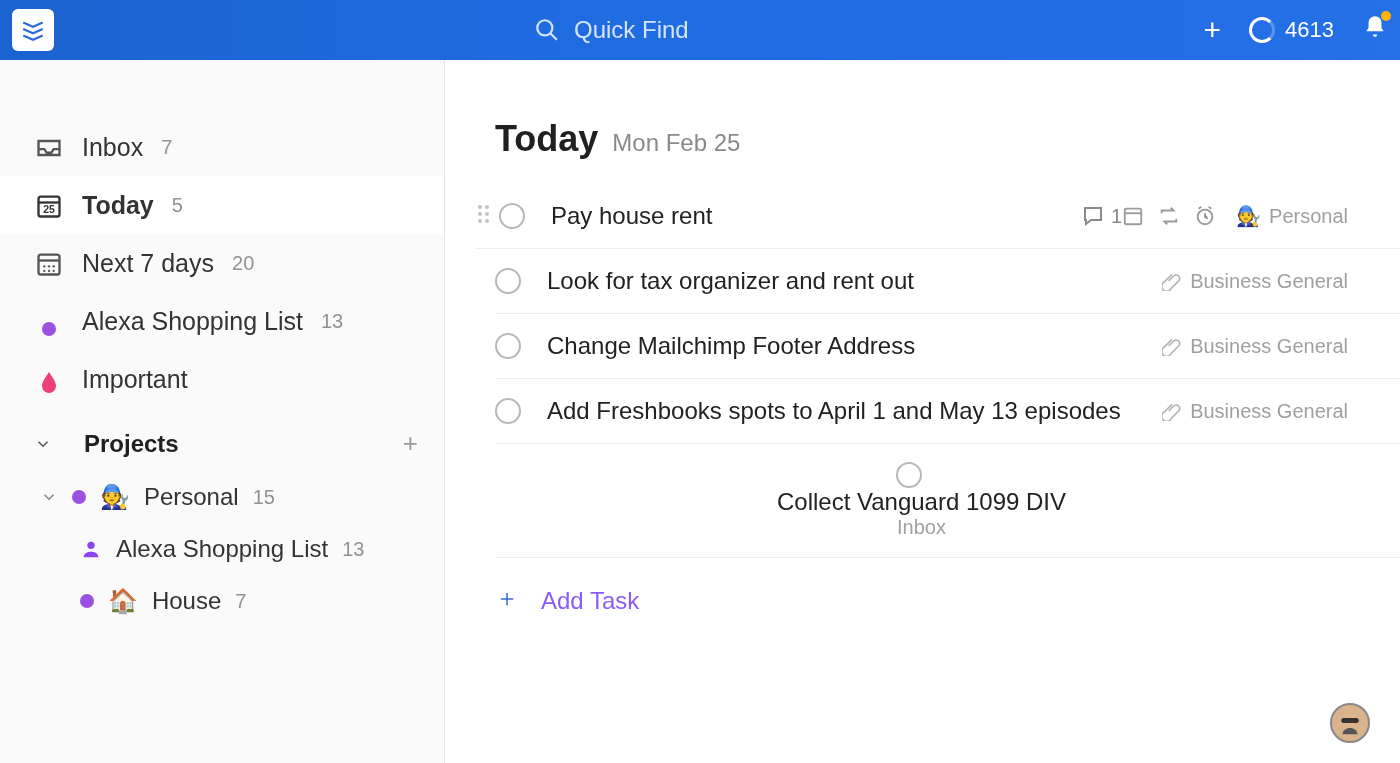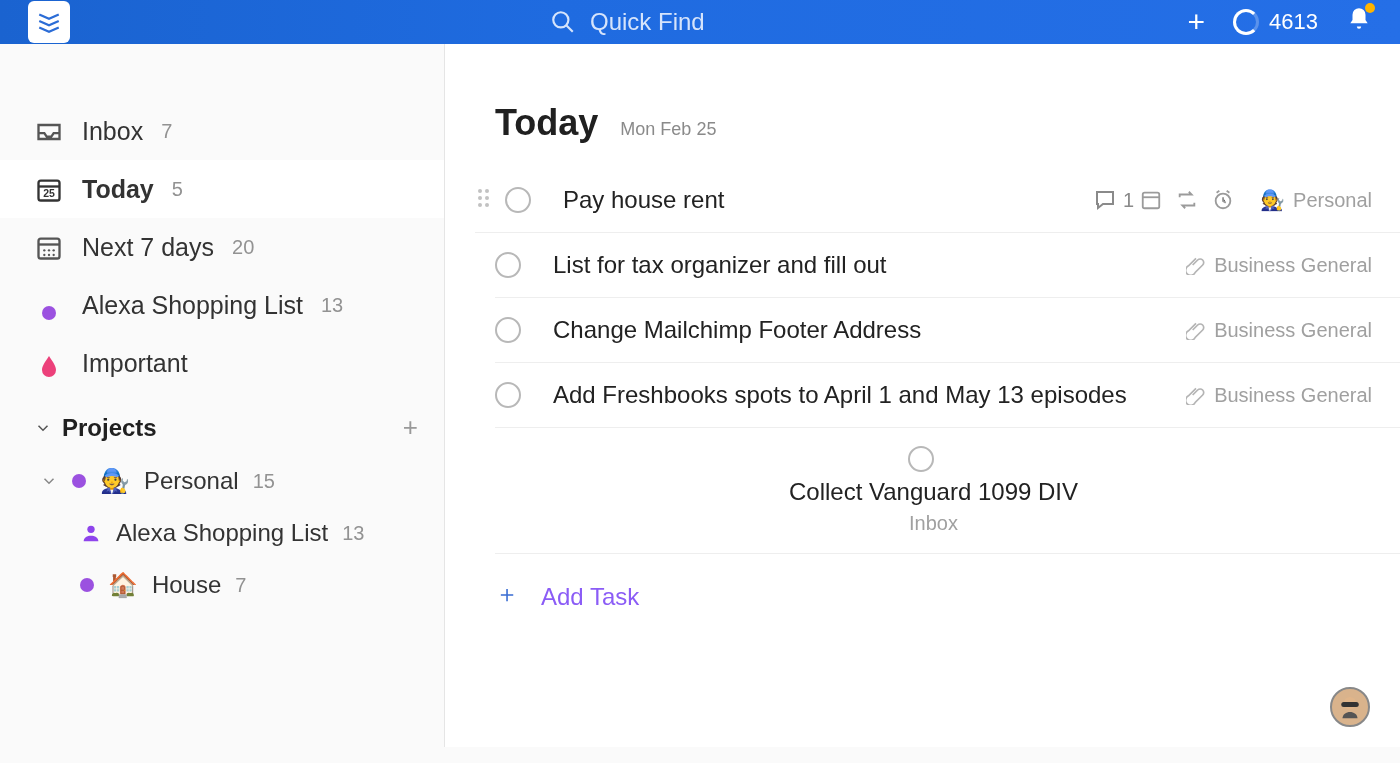--- a/index.html
+++ b/index.html
@@ -1,23 +1,23 @@
 <!DOCTYPE html>
 <html><head>
 <meta charset="utf-8">
 <style>
   * { box-sizing: border-box; margin: 0; padding: 0; }
   html, body { width: 100%; height: 100%; font-family: -apple-system, "Segoe UI", Helvetica, Arial, sans-serif; color: #202020; }
   body { background:#fafafa; overflow:hidden; }
 
   
   .topbar {
-    height: 44px;
+    height: 60px;
     background: linear-gradient(90deg,#1a63d0 0%, #1f6be0 40%, #256fe7 100%);
-    display:flex; align-items:center; padding:0 28px; color:#fff;
+    display:flex; align-items:center; padding:0 12px; color:#fff;
   }
   .logo {
     width:42px; height:42px; border-radius:6px; background:#fff;
     display:flex; align-items:center; justify-content:center;
   }
   .logo svg { width:26px; height:26px; }
   .search {
     margin-left:480px; display:flex; align-items:center; gap:14px;
     color:#d6e4fb; font-size:24px;
   }
@@ -48,40 +48,40 @@
   .nav-item .count { font-size:20px; color:#929292; font-weight:400; }
   .nav-item .ico { width:30px; height:30px; display:flex; align-items:flex-end; justify-content:center; color:#555; }
   .dot { width:14px; height:14px; border-radius:50%; }
   .dot.purple { background:#9b51e0; }
   .nav-item.important .ico { color:#ec407a; }
 
   .section-row {
     display:flex; align-items:center; justify-content:space-between;
     padding:20px 26px 12px 34px;
   }
-  .section-toggle { display:flex; align-items:center; gap:10px; font-size:24px; font-weight:700; cursor:pointer; }
+  .section-toggle { display:flex; align-items:center; gap:32px; font-size:24px; font-weight:700; cursor:pointer; }
   .chev { width:18px; height:18px; transform:rotate(0deg); }
   .add-project { color:#999; font-size:26px; cursor:pointer; }
 
   .proj-item {
     display:flex; align-items:center; gap:14px;
     padding:12px 26px 12px 40px; font-size:24px; color:#333; cursor:pointer;
   }
   .proj-item .count { font-size:20px; color:#929292; }
   .proj-item .caret { width:18px; color:#888; }
   .sub-item { padding-left:80px; }
 
   
   .page-header { display:flex; align-items:baseline; gap:14px; padding:0 50px 24px 50px; }
   .page-title { font-size:36px; font-weight:600; }
-  .page-sub { font-size:18px; color:#8a8a8a;margin-left:8px; }
+  .page-sub { font-size:24px; color:#8a8a8a; }
 
   .task {
-    display:flex; align-items:center; padding:18px 28px 18px 0;
-    margin-left:50px; border-bottom:1px solid #eee;gap:6px;
+    display:flex; align-items:center; padding:18px 52px 18px 0;
+    margin-left:50px; border-bottom:1px solid #eee;
   }
   .task:first-of-type { border-top:none; }
   .drag { width:20px; color:#c7c7c7; cursor:grab; visibility:hidden; margin-right:4px; }
   .task.hover .drag { visibility:visible; }
   .check {
     width:26px; height:26px; border:2px solid #b8b8b8; border-radius:50%;
     cursor:pointer; flex-shrink:0; margin-right:26px;
   }
   .task-title { font-size:24px; color:#222; flex:1; }
   .hover-tools { display:none; gap:14px; color:#9b9b9b; margin-right:20px; }
@@ -281,21 +281,21 @@
           </svg>
       </span>
       <span class="project-tag">
         <span>🧑‍🔧</span>
         <span>Personal</span>
       </span>
     </div>
 
     <div class="task">
       <span class="check"></span>
-      <span class="task-title">List for tax organizer and fill out</span>
+      <span class="task-title">Look for tax organizer and rent out</span>
       <span class="project-tag">
         <svg class="clip" width="20" height="20" viewBox="0 0 24 24">
             <path fill="none" stroke="#b4b4b4" stroke-width="2" d="M8 12l6-6a4 4 0 1 1 6 6l-9 9a6 6 0 1 1-8-8l9-9"></path>
           </svg>
         <span>Business General</span>
       </span>
     </div>
 
     <div class="task">
       <span class="check"></span>

